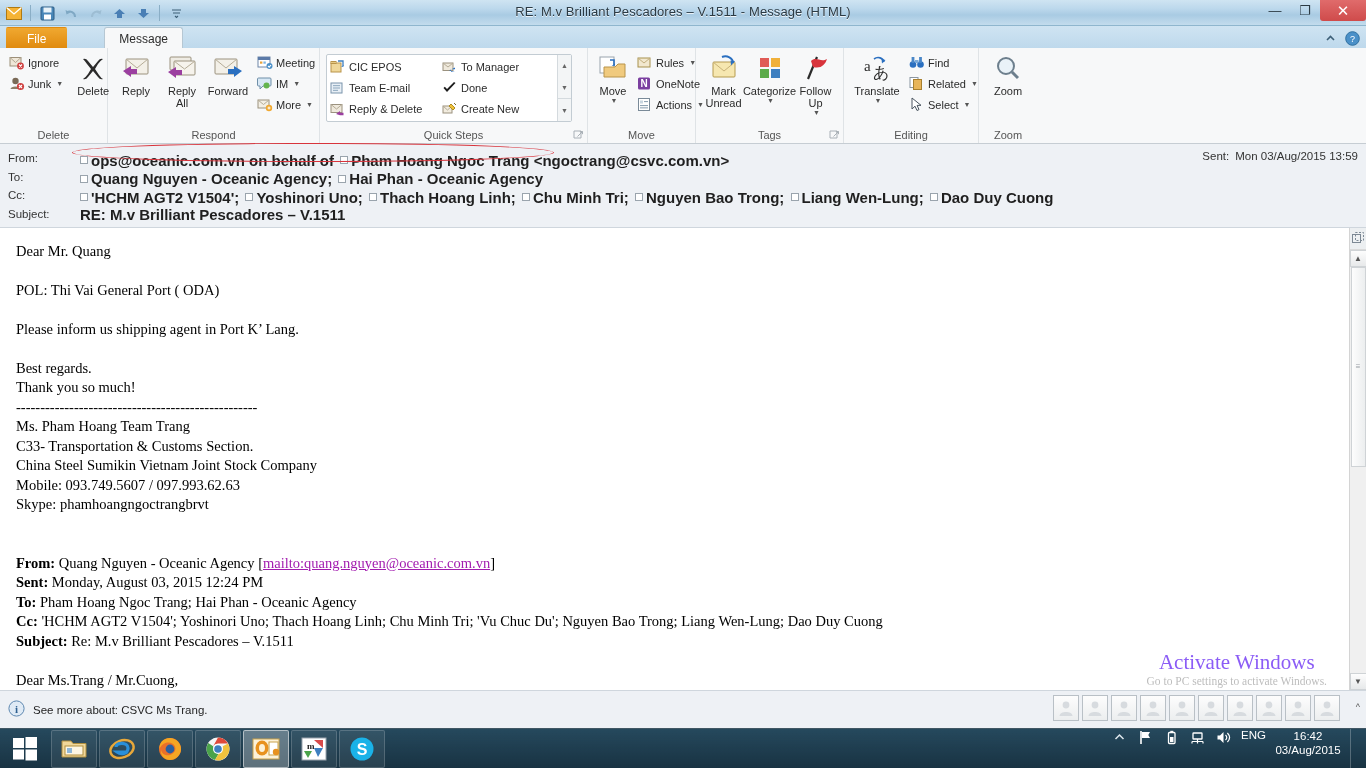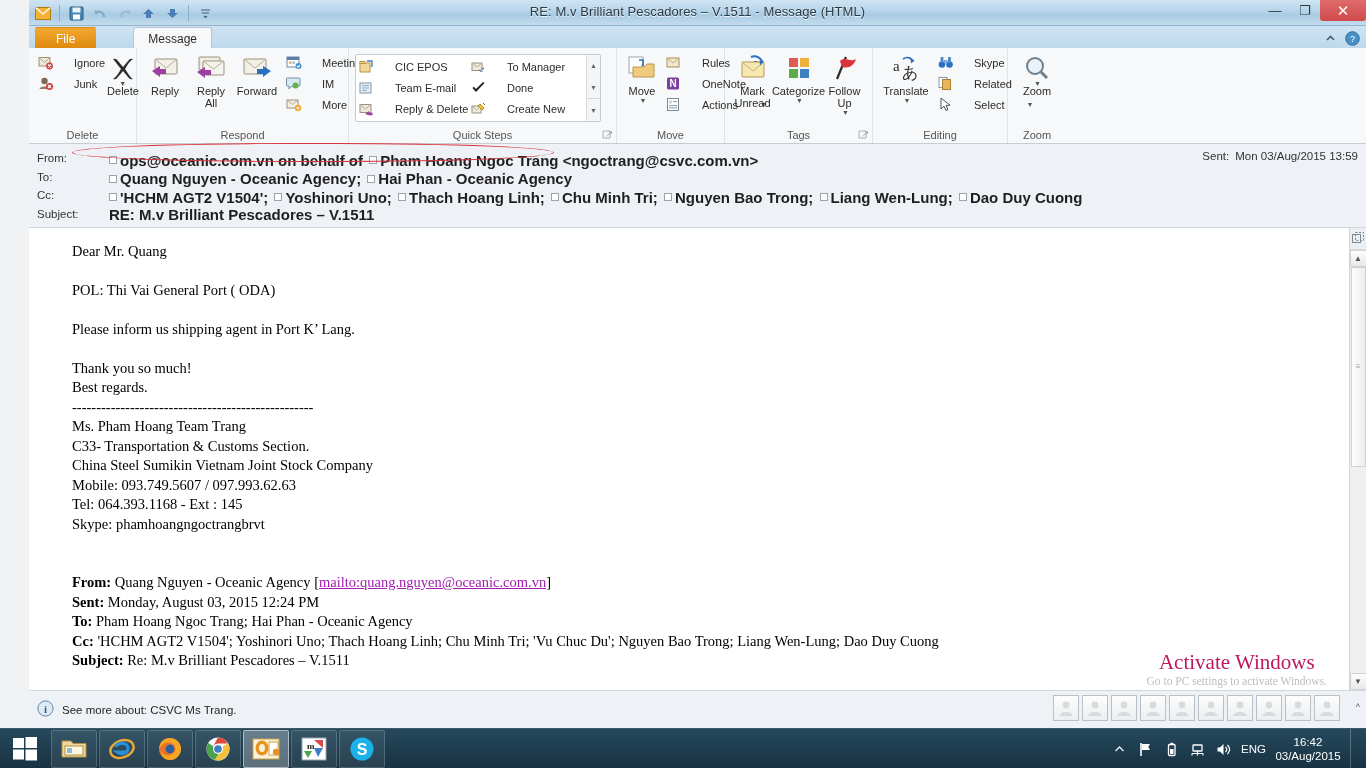--- a/index.html
+++ b/index.html
@@ -11,21 +11,21 @@
     font-family: "Liberation Sans", sans-serif;
   }
   body {
     background: linear-gradient(180deg,#2b5a78 0%,#32657f 30%,#3c7391 60%,#4a8099 100%);
     position: relative;
   }
   
   #window {
     position: absolute; left:0; top:0; width:1366px; height:728px;
     background:#f1f2f4;
-    display:flex; flex-direction:column;padding-left:29px;
+    display:flex; flex-direction:column;
   }
   
   #titlebar {
     height:26px; position:relative;
     background: linear-gradient(180deg,#cfe4f2 0%,#bcd8ec 35%,#a9cbe3 60%,#c3dced 100%);
     border-bottom:1px solid #8fb6ce;
   }
   #qat { position:absolute; left:4px; top:2px; display:flex; align-items:center; gap:4px; height:22px; }
   .qat-btn { width:20px; height:20px; display:flex; align-items:center; justify-content:center; cursor:pointer; }
   .qat-sep { width:1px; height:16px; background:#8aaec6; margin:0 2px; }
@@ -60,21 +60,21 @@
     height:96px; background:#f7f8f9; border-bottom:1px solid #c6cdd3;
     display:flex; align-items:stretch; padding:0;
   }
   .group { position:relative; display:flex; flex-direction:column; height:100%; border-right:1px solid #dfe3e6; }
   .group-body { flex:1; display:flex; align-items:flex-start; padding:3px 6px 0 6px; gap:2px;}
   .group-label { height:16px; font-size:11px; color:#555; text-align:center; line-height:16px; position:relative;}
   .group-label .dlg { position:absolute; right:3px; top:2px; width:11px; height:11px; opacity:.55;}
   .btn-big { width:auto; min-width:44px; padding:2px 5px; display:flex; flex-direction:column; align-items:center;
              font-size:11px; color:#2b2b2b; cursor:pointer; border-radius:3px; line-height:12px; text-align:center; }
   .btn-big .ic { height:32px; display:flex; align-items:center; justify-content:center;}
-  .btn-small { display:flex; align-items:center; gap:20px; font-size:11px; color:#2b2b2b; padding:1px 4px 1px 2px;
+  .btn-small { display:flex; align-items:center; gap:3px; font-size:11px; color:#2b2b2b; padding:1px 4px 1px 2px;
                cursor:pointer; border-radius:3px; height:21px; white-space:nowrap;}
   .btn-small .ic { width:17px; height:17px; display:flex; align-items:center; justify-content:center; flex:0 0 17px;}
   .col-small { display:flex; flex-direction:column; justify-content:flex-start; padding-top:1px;}
   .caret { font-size:7px; color:#555; margin-left:2px; line-height:7px;}
   .qs-gallery { display:flex; border:1px solid #c3ccd3; background:#fff; border-radius:2px; height:68px; margin-top:1px;}
   .qs-cols { display:flex;justify-content:center; }
   .qs-scroll { width:14px; border-left:1px solid #d4dade; display:flex; flex-direction:column; background:#f3f5f6;}
   .qs-scroll div { flex:1; display:flex; align-items:center; justify-content:center; font-size:7px; color:#666; cursor:pointer;}
   
   #msg-header { background:#eef1f5; border-bottom:1px solid #cfd6dd; padding:6px 0 4px 0; position:relative; font-size:11.5px; color:#1f1f1f;}
@@ -86,53 +86,53 @@
   #sent-info { position:absolute; right:8px; top:6px; font-size:11.5px; color:#333;}
   #sent-info b { font-weight:normal; margin-right:6px;}
   #red-oval {
     position:absolute; left:72px; top:143px; width:482px; height:19px;
     border:1.6px solid #d8343c; border-radius:50%/55%;
     pointer-events:none; z-index:30;
   }
   
   #body-area { flex:1; display:flex; background:#fff; position:relative; overflow:hidden;}
   #body-scroll { flex:1; padding:14px 10px 6px 16px; font-family:"Liberation Serif", serif; font-size:14.5px;
-                 color:#000; line-height:19.5px; overflow:hidden; position:relative;margin-left:27px;}
+                 color:#000; line-height:19.5px; overflow:hidden; position:relative;}
   #body-scroll p { margin:0; }
   .blank { height:19.5px; }
   .quoted-hdr b { font-weight:bold; }
   a.maillink { color:#a21caf; text-decoration:underline; }
   #vscroll { width:17px; background:#f0f0f0; border-left:1px solid #d4d4d4; display:flex; flex-direction:column; align-items:center;}
   .vs-top-icon { width:17px; height:22px; display:flex; align-items:center; justify-content:center; background:#eceff1; border-bottom:1px solid #dadada; cursor:pointer;}
   .vs-arrow { width:17px; height:17px; display:flex; align-items:center; justify-content:center; font-size:8px; color:#555;
               background:linear-gradient(180deg,#fdfdfd,#e7e9ea); border:1px solid #cfd3d6; cursor:pointer;}
   .vs-thumb { width:15px; height:200px; background:linear-gradient(90deg,#fdfdfd,#eceeef); border:1px solid #cfd3d6; cursor:pointer;
               display:flex; align-items:center; justify-content:center; font-size:8px; color:#9aa0a5; letter-spacing:0;}
   .vs-track { flex:1; }
   
   #watermark { position:absolute; right:22px; bottom:2px; text-align:center; pointer-events:none; }
-  #wm1 { font-size:21px; color:#be185d; line-height:24px;}
+  #wm1 { font-size:21px; color:#8b5cf6; line-height:24px;}
   #wm2 { font-size:11.5px; color:#bdbdbd; line-height:14px;}
   
   #people-pane { height:38px; background:#eef1f5; border-top:1px solid #cfd6dd; display:flex; align-items:center;
                  padding:0 8px; position:relative;}
   #pp-info { display:flex; align-items:center; gap:8px; font-size:11.5px; color:#1f1f1f;}
   #pp-avatars { position:absolute; right:26px; top:4px; display:flex; gap:3px;}
   .avatar { width:26px; height:26px; border:1px solid #b9c0c6; background:linear-gradient(180deg,#fdfdfd,#eceeef);
             display:flex; align-items:center; justify-content:center; cursor:pointer;}
   #pp-expand { position:absolute; right:6px; top:11px; font-size:9px; color:#555; cursor:pointer;}
   
   #taskbar { position:absolute; left:0; bottom:0; width:1366px; height:40px;
              background:linear-gradient(180deg,rgba(24,52,70,.72),rgba(16,38,52,.86)); display:flex; align-items:center;
              border-top:1px solid rgba(255,255,255,.18);}
   #startbtn { width:50px; height:40px; display:flex; align-items:center; justify-content:center; cursor:pointer;}
   .tbitem { width:46px; height:38px; margin:0 1px; display:flex; align-items:center; justify-content:center;
             border:1px solid rgba(255,255,255,.18); background:rgba(255,255,255,.07); border-radius:2px; cursor:pointer;}
   .tbitem.active { background:rgba(255,255,255,.3); border-color:rgba(255,255,255,.5);}
-  #tray { position:absolute; right:0; top:0; height:40px; display:flex; align-items:center; gap:9px; padding-right:8px;}
+  #tray { position:absolute; right:0; top:0; height:40px; display:flex; align-items:flex-start; gap:9px; padding-right:8px;}
   .tray-ic { width:17px; height:17px; display:flex; align-items:center; justify-content:center; cursor:pointer;}
   #tray-lang { font-size:11.5px; color:#fff; cursor:pointer;}
   #clock { text-align:center; color:#fff; font-size:11.5px; line-height:14px; cursor:pointer; min-width:66px;}
   #showdesk { width:8px; height:40px; border-left:1px solid rgba(255,255,255,.25); cursor:pointer;}
 </style>
 </head>
 <body>
 
 <div id="window">
 
@@ -530,21 +530,21 @@
           <div class="btn-small">
             <span class="ic">
               <svg width="16" height="15" viewBox="0 0 16 15">
                   <circle cx="4" cy="9.5" r="3.3" fill="#2a6fc0"></circle>
                   <circle cx="11.5" cy="9.5" r="3.3" fill="#2a6fc0"></circle>
                   <rect x="2.6" y="2" width="2.8" height="6" fill="#4a87c8"></rect>
                   <rect x="10.1" y="2" width="2.8" height="6" fill="#4a87c8"></rect>
                   <rect x="6" y="5" width="3.5" height="3" fill="#7aa9d8"></rect>
                 </svg>
             </span>
-            <span>Skype</span>
+            <span>Find</span>
           </div>
           <div class="btn-small">
             <span class="ic">
               <svg width="16" height="15" viewBox="0 0 16 15">
                   <rect x="1" y="1.5" width="8" height="10" fill="#fff" stroke="#8a96a2"></rect>
                   <rect x="4.5" y="3.5" width="8" height="10" fill="#e8b55a" stroke="#a8802f"></rect>
                 </svg>
             </span>
             <span>Related</span>
             <span class="caret">▼</span>
@@ -650,28 +650,27 @@
   <div id="red-oval"></div>
 
   <div id="body-area">
     <div id="body-scroll">
       <p>Dear Mr. Quang</p>
       <p class="blank">&nbsp;</p>
       <p>POL: Thi Vai General Port ( ODA)</p>
       <p class="blank">&nbsp;</p>
       <p>Please inform us shipping agent in Port K’   Lang.</p>
       <p class="blank">&nbsp;</p>
+      <p>Best regards.</p>
       <p>Thank you so much!</p>
-      <p>Best regards.</p>
       <p>--------------------------------------------------</p>
       <p>Ms. Pham Hoang Team Trang</p>
       <p>C33- Transportation &amp; Customs Section.</p>
       <p>China Steel Sumikin Vietnam Joint Stock Company</p>
       <p>Mobile: 093.749.5607 / 097.993.62.63</p>
-      <p>Tel: 064.393.1168  - Ext : 145</p>
       <p>Skype: phamhoangngoctrangbrvt</p>
       <p class="blank">&nbsp;</p>
       <p class="blank">&nbsp;</p>
 
       <p class="quoted-hdr"><b>From:</b> <span>Quang Nguyen - Oceanic Agency [</span><a class="maillink" href="#">mailto:quang.nguyen@oceanic.com.vn</a><span>]</span></p>
       <p class="quoted-hdr"><b>Sent:</b> <span>Monday, August 03, 2015 12:24 PM</span></p>
       <p class="quoted-hdr"><b>To:</b> <span>Pham Hoang Ngoc Trang; Hai Phan - Oceanic Agency</span></p>
       <p class="quoted-hdr"><b>Cc:</b> <span>'HCHM AGT2 V1504'; Yoshinori Uno; Thach Hoang Linh; Chu Minh Tri; 'Vu Chuc Du'; Nguyen Bao Trong; Liang Wen-Lung; Dao Duy Cuong</span></p>
       <p class="quoted-hdr"><b>Subject:</b> <span>Re: M.v Brilliant Pescadores – V.1511</span></p>
 

